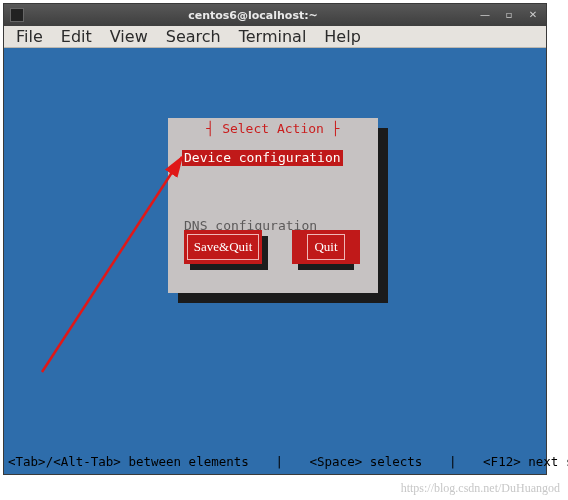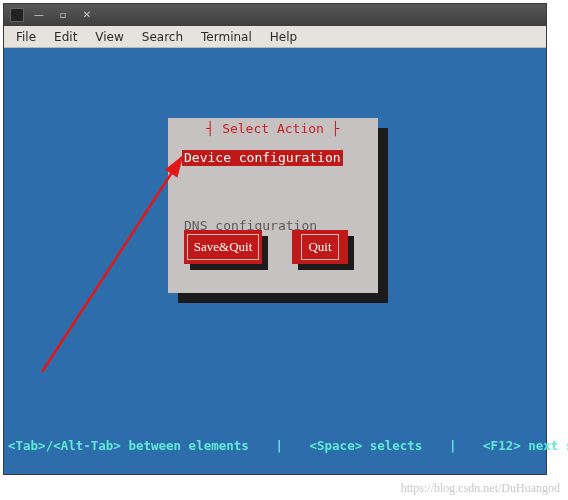--- a/index.html
+++ b/index.html
@@ -18,21 +18,21 @@
     background: #222; border: 1px solid #666;
   }
   .title-text { flex: 1; text-align: center; font-weight: bold; }
   .win-controls { display: flex; margin-right: 4px; gap: 6px; }
   .win-btn {
     width: 18px; height: 14px; display: flex; align-items: center; justify-content: center;
     color: #cfcfcf; font-size: 10px; line-height: 1;
   }
   .menubar {
     height: 22px; background: #e6e3de; border-bottom: 1px solid #bcb8b0;
-    display: flex; align-items: center; font-size: 12px; color: #2b2b2b;
+    display: flex; align-items: center; font-size: 16px; color: #2b2b2b;
     padding-left: 4px; gap: 2px;
   }
   .menu-item { padding: 2px 8px; }
   .terminal-area {
     position: absolute; left: 0; right: 0; top: 44px; bottom: 0;
     background: #2e6dab; font-family: "DejaVu Sans Mono","Courier New",monospace;
     color: #fff;
   }
   .tui-dialog {
     position: absolute; left: 164px; top: 70px; width: 210px; height: 175px;
@@ -56,39 +56,40 @@
   .item2 { top: 56px; margin-top: 44px; }
   .btn-shadow {
     position: absolute; background: #1c1c1c;
   }
   .tui-btn {
     position: absolute; background: #c01919; color: #fff;
     font-size: 13px; display: flex; align-items: center; justify-content: center;
   }
   .tui-btn-inner { border: 1px solid #efb6b6; padding: 4px 6px; font-family: Liberation Serif, serif; }
   .status-bar {
-    position: absolute; left: 0; right: 0; bottom: 20px; height: 18px;
-    display: flex; align-items: center; font-size: 12.5px; color: #5eead4;
+    position: absolute; left: 0; right: 0; bottom: 4px; height: 18px;
+    display: flex; align-items: center; font-size: 12.5px; color: #000000;
     font-family: "DejaVu Sans Mono","Courier New",monospace;
-    font-weight: bold; white-space: pre;
+    font-weight: normal; white-space: pre;
   }
   .status-seg { padding: 0 4px; }
   .arrow-svg { position: absolute; left: 28px; top: 74px; pointer-events: none; }
   .watermark {
     position: absolute; right: 8px; bottom: 4px; color: #c7c7c7;
     font-size: 12px; font-family: Liberation Serif, serif;
   }
 </style>
 </head>
 <body>
 
 <div class="outer-window">
 
   <div class="titlebar">
     <div class="title-icon"></div>
+    <div class="title-text">centos6@localhost:~</div>
     <div class="win-controls">
       <div class="win-btn">—</div>
       <div class="win-btn">▫</div>
       <div class="win-btn">✕</div>
     </div>
   </div>
 
   <div class="menubar">
     <div class="menu-item">File</div>
     <div class="menu-item">Edit</div>
@@ -109,21 +110,21 @@
 
       <div class="tui-item sel item1">Device configuration</div>
       <div class="tui-item item2">DNS configuration</div>
 
       <div class="btn-shadow" style="left:22px; top:118px; width:78px; height:34px;"></div>
       <div class="tui-btn" style="left:16px; top:112px; width:78px; height:34px;">
         <span class="tui-btn-inner">Save&amp;Quit</span>
       </div>
 
       <div class="btn-shadow" style="left:130px; top:118px; width:56px; height:34px;"></div>
-      <div class="tui-btn" style="left:124px; top:112px; width:56px; height:34px;">
+      <div class="tui-btn" style="left:124px; top:112px; width:68px; height:34px;">
         <span class="tui-btn-inner">Quit</span>
       </div>
     </div>
 
     <svg class="arrow-svg" width="180" height="260">
       <defs>
         <marker id="ah" markerWidth="10" markerHeight="10" refX="8" refY="3" orient="auto">
           <path d="M0,0 L9,3 L0,6 Z" fill="#e01818"></path>
         </marker>
       </defs>

